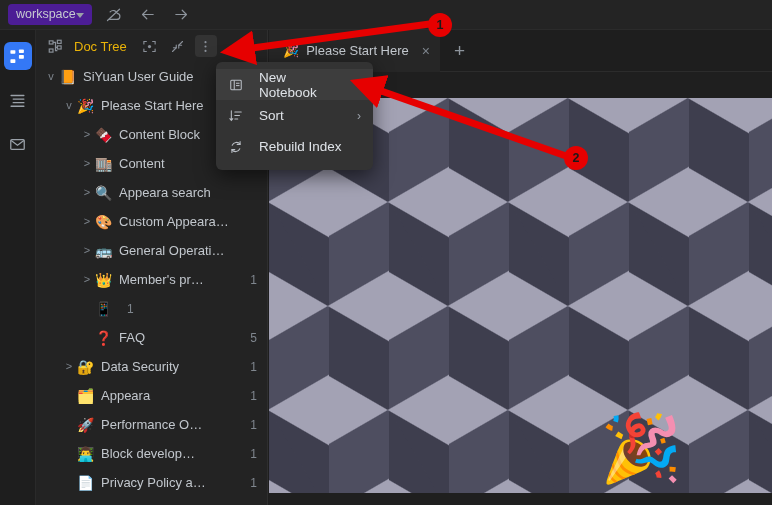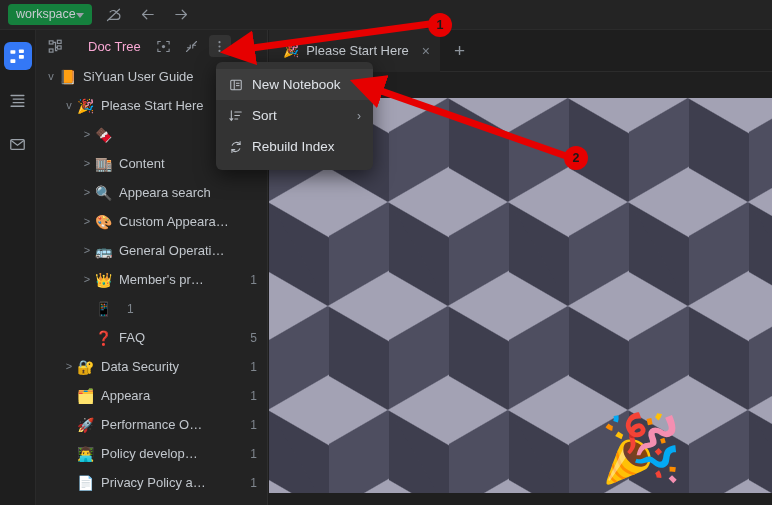--- a/index.html
+++ b/index.html
@@ -19,21 +19,21 @@
   
   .titlebar {
     position: absolute; top: 0; left: 0; width: 772px; height: 30px;
     background: #242424;
     display: flex; align-items: center;
     padding-left: 8px;
     border-bottom: 1px solid #2b2b2b;
   }
   .ws-chip {
     display: flex; align-items: center; 
-    background: #15803d; border-radius: 4px;
+    background: #4c1d95; border-radius: 4px;
     padding: 3px 8px 4px 8px;
     font-size: 12.5px; color: #c6cad0; justify-content: center;
   }
   .chev-dn {
     width: 0; height: 0; border-left: 4px solid transparent;
     border-right: 4px solid transparent; border-top: 5px solid #9aa0a8;
     margin-top: 2px;
   }
   .tb-icon {
     width: 28px; height: 30px; display: flex; align-items: center;
@@ -59,21 +59,21 @@
   .panel {
     position: absolute; top: 30px; left: 36px; width: 232px; height: 475px;
     background: #232323;
     border-right: 1px solid #2e2e2e;
   }
   .panel-head {
     height: 32px; display: flex; align-items: center;
     padding: 0 2px 0 8px; gap: 6px;
   }
   .panel-title {
-    font-size: 13px; color: #f9a8d4; margin-left: 16px; margin-right: 6px;
+    font-size: 13px; color: #eab308; margin-left: 2px; margin-right: 6px;
     white-space: nowrap;
   }
   .head-icon {
     width: 22px; height: 22px; display: flex; align-items: center;
     justify-content: center; color: #8a9099; border-radius: 4px;
   }
   .head-icon.hover { background: #333333; }
 
   .tree { position: absolute; top: 32px; left: 0; right: 0; bottom: 0; overflow: hidden; }
   .row {
@@ -139,21 +139,21 @@
 
   
   .ctxmenu {
     position: absolute; left: 216px; top: 62px; width: 157px;
     background: #333333; border-radius: 6px;
     box-shadow: 0 6px 20px rgba(0,0,0,.55);
     padding: 7px 0 8px 0; z-index: 40;
   }
   .mi {
     height: 31px; display: flex; align-items: center;
-    padding: 0 12px; font-size: 13.5px; color: #dfe3e8; gap: 8px;
+    padding: 0 12px; font-size: 13.5px; color: #dfe3e8; gap: 15px;
   }
   .mi.hl { background: #3d3d3d; }
   .mi-icon { width: 16px; flex: 0 0 16px; display: flex;
              align-items: center; justify-content: center; color: #b9bec5; }
   .mi-label { flex: 1 1 auto; }
   .mi-sub { color: #9aa0a8; font-size: 12px; }
 
   
   .anno { position: absolute; inset: 0; z-index: 60; pointer-events: none; }
   .badge {
@@ -262,20 +262,21 @@
       </div>
       <div class="row" style="padding-left:26px;">
         <span class="arrow">v</span>
         <span class="emj">🎉</span>
         <span class="lbl">Please Start Here</span>
         <span class="cnt"></span>
       </div>
       <div class="row" style="padding-left:44px;">
         <span class="arrow">&gt;</span>
         <span class="emj">🍫</span>
+        <span class="lbl">Content Block</span>
         <span class="cnt"></span>
       </div>
       <div class="row" style="padding-left:44px;">
         <span class="arrow">&gt;</span>
         <span class="emj">🏬</span>
         <span class="lbl">Content</span>
         <span class="cnt"></span>
       </div>
       <div class="row" style="padding-left:44px;">
         <span class="arrow">&gt;</span>
@@ -326,21 +327,21 @@
       </div>
       <div class="row" style="padding-left:26px;">
         <span class="arrow none"></span>
         <span class="emj">🚀</span>
         <span class="lbl">Performance O…</span>
         <span class="cnt">1</span>
       </div>
       <div class="row" style="padding-left:26px;">
         <span class="arrow none"></span>
         <span class="emj">👨‍💻</span>
-        <span class="lbl">Policy develop…</span>
+        <span class="lbl">Block develop…</span>
         <span class="cnt">1</span>
       </div>
       <div class="row" style="padding-left:26px;">
         <span class="arrow none"></span>
         <span class="emj">📄</span>
         <span class="lbl">Privacy Policy a…</span>
         <span class="cnt">1</span>
       </div>
     </div>
   </div>

